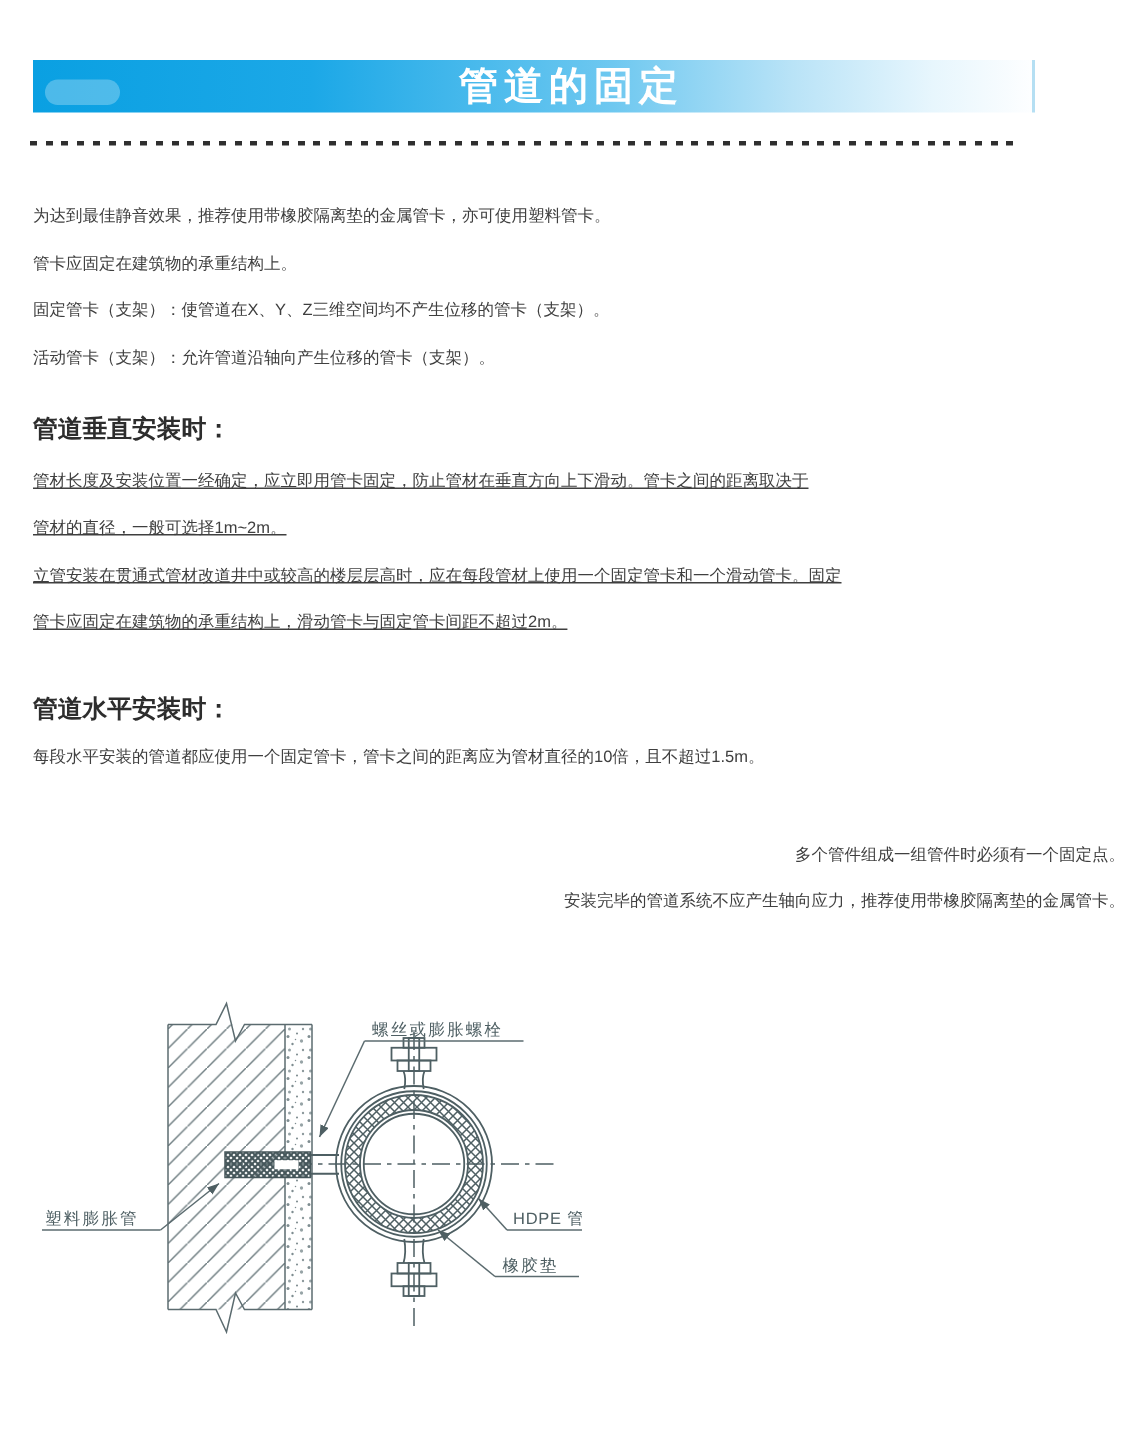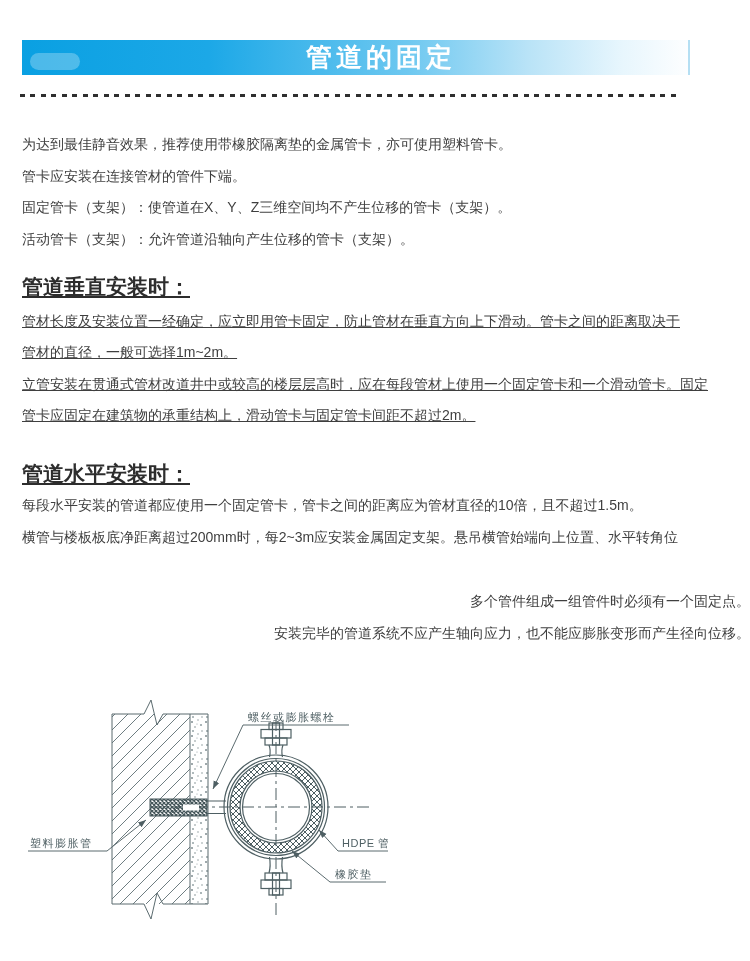--- a/index.html
+++ b/index.html
@@ -28,23 +28,23 @@
     color:#ffffff;letter-spacing:4px;text-align:center;
   }
 
   
   .dotted-divider{
     margin:19px 0 0 20px;width:657px;height:3px;
     background:repeating-linear-gradient(90deg,#2f2f2f 0 4.6px,transparent 4.6px 10.5px);
   }
 
   
-  .content{padding-left:22px;font-size:14px;}
+  .content{padding-left:22px;font-size:11px;}
   .line{margin:0;line-height:31.5px;white-space:nowrap;}
-  .heading{margin:0;line-height:31.5px;font-weight:bold;color:#2d2d2d;white-space:nowrap;text-decoration:underline;}
+  .heading{margin:0;line-height:31.5px;font-weight:bold;color:#2d2d2d;white-space:nowrap;}
   .intro-block{margin-top:32px;}
   .heading-vertical{margin-top:16px;}
   .block-vertical{margin-top:3px;text-decoration:underline;}
   .heading-horizontal{margin-top:26px;}
   .block-horizontal{margin-top:1px;}
   .notes-block{margin-top:33px;text-align:right;}
 
   
   .diagram{margin:42px 0 0 8px;}
   .diagram svg .ln{stroke:#4e5f63;stroke-width:1.2;fill:none;}
@@ -65,42 +65,41 @@
     <span class="banner-deco"></span>
     <h1 class="banner-title">管道的固定</h1>
   </header>
 
   <div class="dotted-divider"></div>
 
   <div class="content">
 
     <section class="intro-block">
       <p class="line">为达到最佳静音效果，推荐使用带橡胶隔离垫的金属管卡，亦可使用塑料管卡。</p>
-      <p class="line">管卡应安装在连接管材的管件下端。</p>
+      <p class="line">管卡应固定在建筑物的承重结构上。</p>
       <p class="line">固定管卡（支架）：使管道在X、Y、Z三维空间均不产生位移的管卡（支架）。</p>
       <p class="line">活动管卡（支架）：允许管道沿轴向产生位移的管卡（支架）。</p>
     </section>
 
     <h2 class="heading heading-vertical">管道垂直安装时：</h2>
     <section class="block-vertical">
       <p class="line">管材长度及安装位置一经确定，应立即用管卡固定，防止管材在垂直方向上下滑动。管卡之间的距离取决于</p>
       <p class="line">管材的直径，一般可选择1m~2m。</p>
       <p class="line">立管安装在贯通式管材改道井中或较高的楼层层高时，应在每段管材上使用一个固定管卡和一个滑动管卡。固定</p>
       <p class="line">管卡应固定在建筑物的承重结构上，滑动管卡与固定管卡间距不超过2m。</p>
     </section>
 
     <h2 class="heading heading-horizontal">管道水平安装时：</h2>
     <section class="block-horizontal">
       <p class="line">每段水平安装的管道都应使用一个固定管卡，管卡之间的距离应为管材直径的10倍，且不超过1.5m。</p>
-      <p class="line">横管与楼板板底净距离超过200mm时，每2~3m应安装金属固定支架。悬吊横管始端向上位置、水平转角位</p>
     </section>
 
     <section class="notes-block">
       <p class="line">多个管件组成一组管件时必须有一个固定点。</p>
-      <p class="line">安装完毕的管道系统不应产生轴向应力，也不能应膨胀变形而产生径向位移。</p>
+      <p class="line">安装完毕的管道系统不应产生轴向应力，推荐使用带橡胶隔离垫的金属管卡。</p>
     </section>
 
   </div>
 
   <figure class="diagram">
     <svg width="380" height="240" viewBox="0 0 380 240">
       <defs>
         <pattern id="wallHatch" width="13" height="13" patternUnits="userSpaceOnUse">
           <path d="M-1,14 L14,-1" stroke="#6f7e82" stroke-width="1"></path>
         </pattern>

